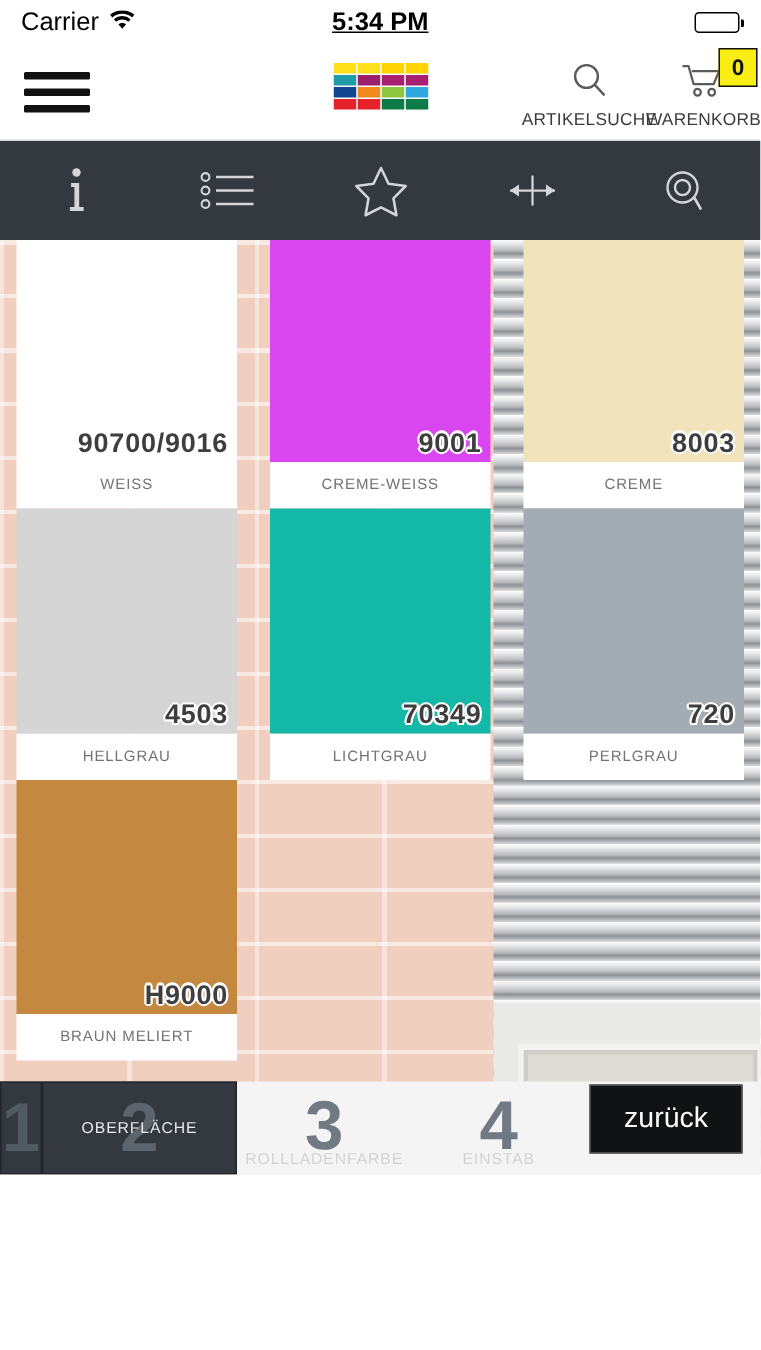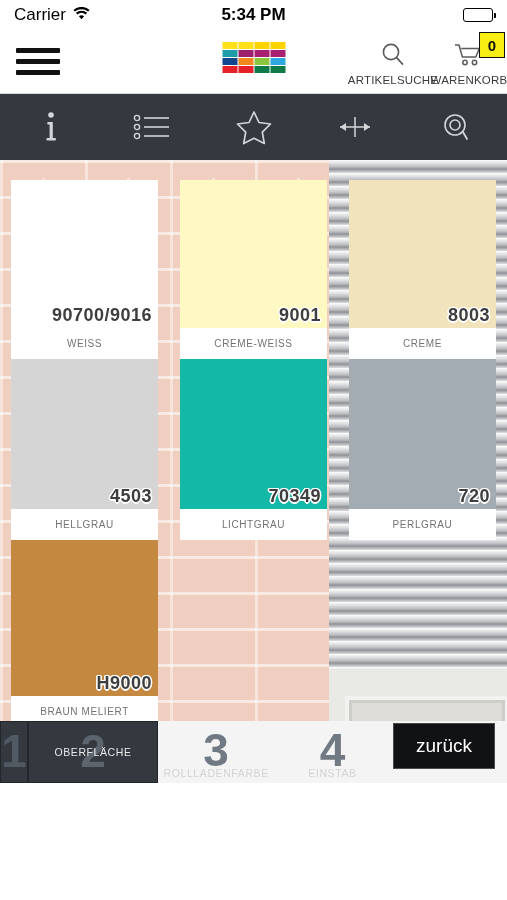--- a/index.html
+++ b/index.html
@@ -12,21 +12,21 @@
   #app { position: relative; width: 507px; height: 783px; overflow: hidden; }
 
   
   .statusbar {
     height: 30px; display: flex; align-items: center;
     padding: 0 14px; background: #ffffff; position: relative;
   }
   .sb-left { display: flex; align-items: center; gap: 7px; font-size: 17px; color: #000; }
   .sb-time {
     position: absolute; left: 0; right: 0; text-align: center;
-    font-size: 17px; font-weight: bold; color: #000; pointer-events: none;
+    font-size: 17px; font-weight: bold; color: #000; pointer-events: none; text-decoration: underline;
   }
   .sb-right { margin-left: auto; display: flex; align-items: center; z-index: 2; }
   .battery {
     width: 30px; height: 14px; border: 1.5px solid #000; border-radius: 3px;
     position: relative; background: #fff; padding: 1.5px;
   }
   .battery::after {
     content: ""; position: absolute; right: -4px; top: 4px;
     width: 2px; height: 5px; background: #000; border-radius: 0 1px 1px 0;
   }
@@ -97,21 +97,21 @@
     background: #e9e9e6;
   }
   .bg-window .frame {
     position: absolute; left: 16px; top: 26px; right: -2px; bottom: 10px;
     background: #dedcd6; border: 4px solid #f2f2f0;
     box-shadow: inset 0 0 0 3px #cfcdc7;
   }
 
   
   .grid {
-    position: absolute; inset: 0; padding: 20px 0 0 0;
+    position: absolute; inset: 0; padding: 0 0 0 0;
   }
   .row { display: flex; }
   .cell { width: 169px; position: relative; }
   .card { margin: 0 11px; }
   .chip {
     height: 148px; position: relative;
     display: flex; align-items: flex-end; justify-content: flex-end;
   }
   .chip .code {
     font-size: 18px; font-weight: bold; color: #3e3e3e;
@@ -288,21 +288,21 @@
           <div class="cell">
             <div class="card">
               <div class="chip" style="background: rgb(255, 255, 255);">
                 <div class="code">90700/9016</div>
               </div>
               <div class="name">WEISS</div>
             </div>
           </div>
           <div class="cell">
             <div class="card">
-              <div class="chip" style="background: #fef9c3;">
+              <div class="chip" style="background: #d946ef;">
                 <div class="code">9001</div>
               </div>
               <div class="name">CREME-WEISS</div>
             </div>
           </div>
           <div class="cell">
             <div class="card">
               <div class="chip" style="background: rgb(241, 227, 187);">
                 <div class="code">8003</div>
               </div>

